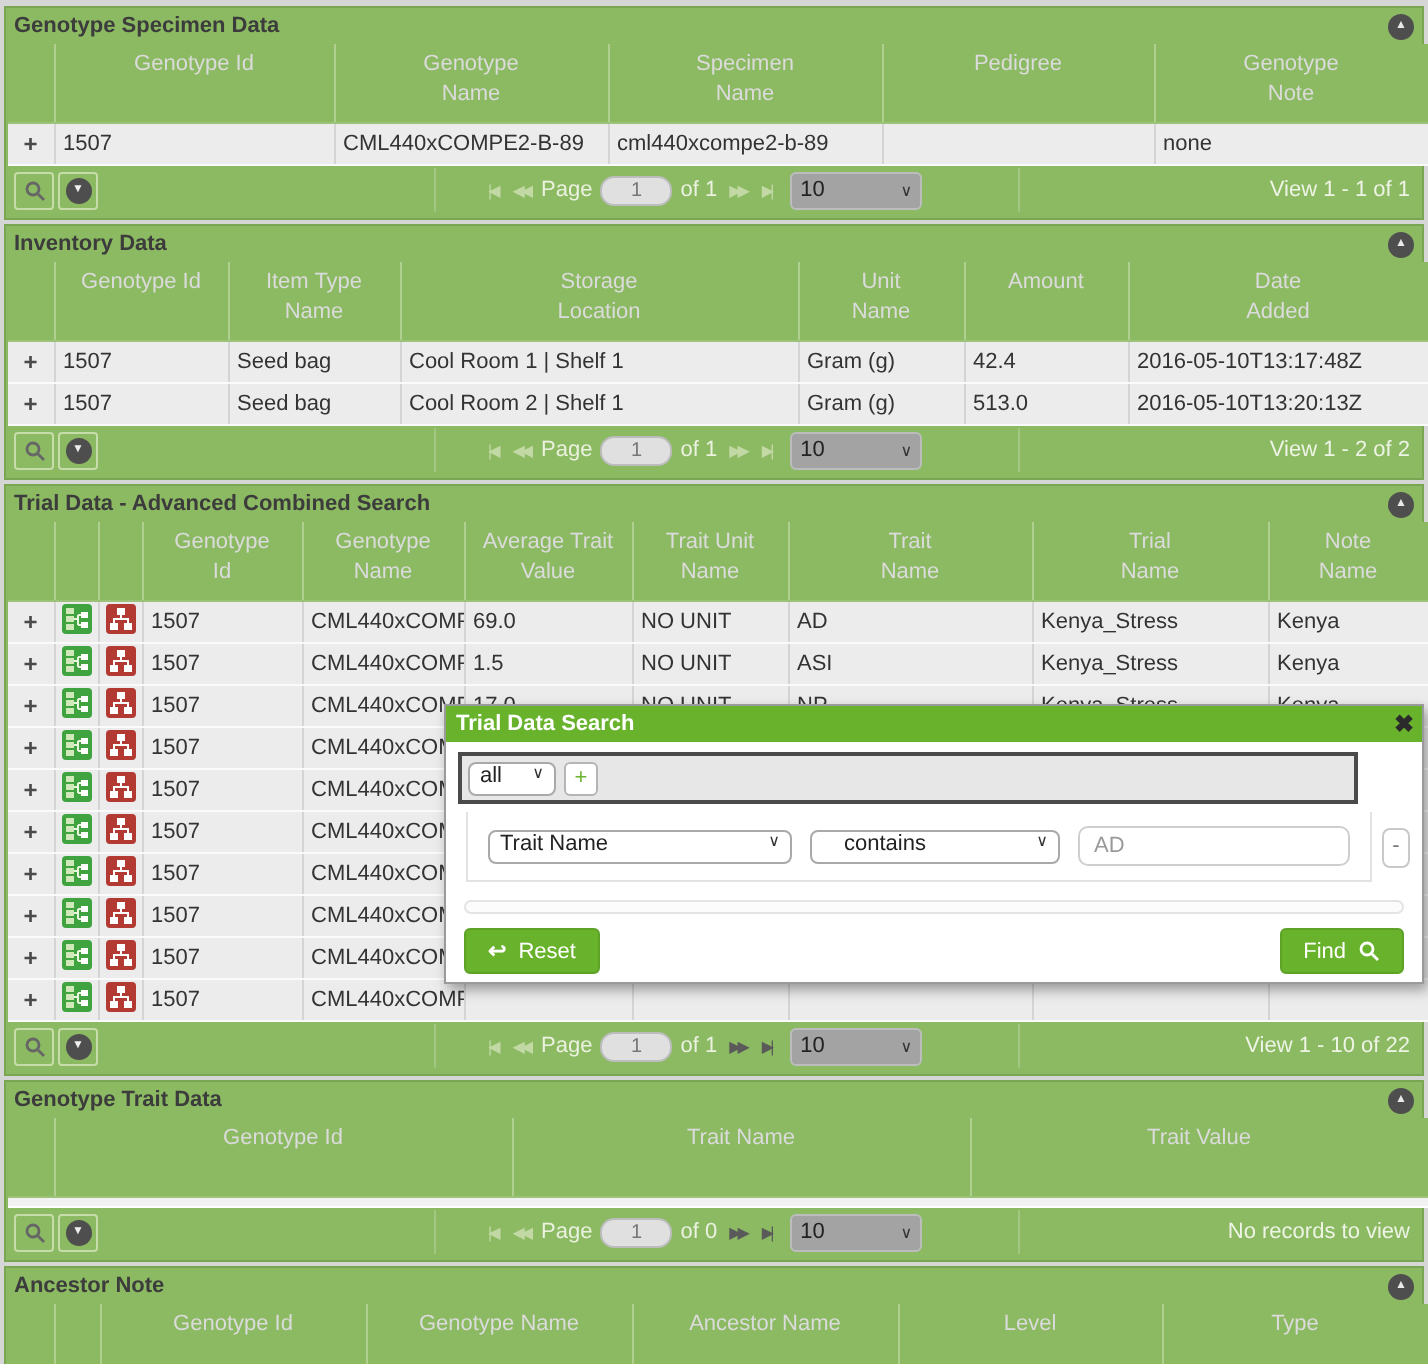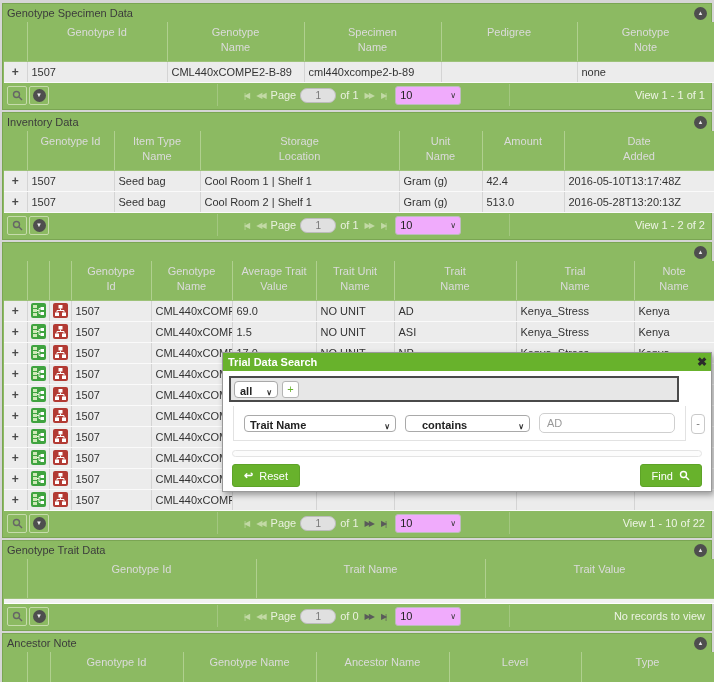--- a/index.html
+++ b/index.html
@@ -1,47 +1,47 @@
 <!DOCTYPE html>
 <html><head>
 <meta charset="utf-8">
 <style>
   html,body{margin:0;padding:0;}
   body{width:714px;height:682px;background:#d6d6d6;font-family:"Liberation Sans",sans-serif;font-size:11px;position:relative;overflow:hidden;}
   .grid-box{margin:0 2px;background:#8cba62;border:1px solid #7aa553;padding:1px 1px 3px;box-sizing:border-box;}
   .grid-box.first{margin-top:3px;}
   .grid-box + .grid-box{margin-top:2px;}
-  .g-title{height:17px;line-height:17px;font-weight:normal;color:#3c3c3c;padding:0 3px;position:relative;}
+  .g-title{height:17px;line-height:17px;font-weight:bold;color:#3c3c3c;padding:0 3px;position:relative;}
   .collapse-btn{position:absolute;right:3px;top:2px;width:13px;height:13px;border-radius:50%;background:#4e4e4e;color:#e9e9e9;font-size:6px;line-height:13px;text-align:center;cursor:pointer;}
   table.grid{border-collapse:collapse;table-layout:fixed;width:710px;background:#ececec;padding-left:36px;}
   table.grid th{background:#8cba62;border-right:1px solid #b0d08f;border-bottom:1px solid #9dc279;height:35px;vertical-align:top;padding-top:3px;color:#dbdbdb;font-weight:normal;text-align:center;overflow:hidden;}
   table.grid th div{line-height:15px;}
   table.grid td{height:20px;background:#ececec;border-bottom:1px solid #fafafa;border-right:1px solid #d4d4d4;padding:0 2px 0 4px;color:#333;overflow:hidden;white-space:nowrap;}
   table.grid td.icon-cell{text-align:center;padding:0;}
   .plus{color:#4a4a4a;font-weight:bold;font-size:12px;}
   .empty-body{height:4px;width:710px;background:#f2f2f2;border-bottom:1px solid #fff;}
   .g-footer{height:22px;background:#8cba62;position:relative;margin-top:1px;}
   .fbtns{position:absolute;left:3px;top:2px;display:flex;gap:2px;}
   .fbtn{width:18px;height:17px;border:1px solid #c6dcab;border-radius:2px;display:flex;align-items:center;justify-content:center;cursor:pointer;}
   .circ{width:13px;height:13px;border-radius:50%;background:#4e4e4e;color:#eee;font-size:6px;line-height:13px;text-align:center;display:inline-block;}
   .sep{position:absolute;top:0;bottom:0;width:1px;background:#a3c780;}
   .pager{position:absolute;left:238px;top:0;height:22px;display:flex;align-items:center;gap:4px;color:#eaf1df;}
   .nav{font-size:8px;letter-spacing:-2px;color:#c2d9a5;padding:0 2px;cursor:pointer;}
   .nav.on{color:#5a5a5a;}
   .pgin{width:34px;height:13px;border-radius:7px;background:#e0e0e0;border:1px solid #bcbcbc;color:#777;font-size:10px;text-align:center;padding:0;font-family:"Liberation Sans",sans-serif;}
-  .ppsel{width:56px;height:17px;background:#f0abfc;border:1px solid #bcbcbc;border-radius:3px;color:#222;display:flex;align-items:center;justify-content:space-between;padding:0 4px;margin-left:4px;cursor:pointer;}
+  .ppsel{width:56px;height:17px;background:#a3a3a3;border:1px solid #bcbcbc;border-radius:3px;color:#222;display:flex;align-items:center;justify-content:space-between;padding:0 4px;margin-left:4px;cursor:pointer;}
   .caret{font-size:8px;color:#333;}
   .view{position:absolute;right:5px;top:5px;color:#eef4e5;}
   
   .modal{position:absolute;left:222px;top:352px;width:490px;height:140px;background:#fff;border:1px solid #9a9a9a;box-shadow:2px 3px 6px rgba(0,0,0,.35);z-index:10;box-sizing:border-box;}
   .m-title{height:18px;line-height:18px;background:#68b22c;color:#fff;font-weight:bold;padding:0 5px;position:relative;}
   .m-close{position:absolute;right:4px;top:0;color:#2b2b2b;font-weight:bold;font-size:12px;cursor:pointer;}
   .m-body{padding:5px 6px 0;}
   .group-strip{border:2px solid #4a4a4a;background:#e7e7e7;height:22px;display:flex;align-items:center;gap:4px;padding:0 3px;margin-right:26px;}
-  .mini-sel{background:#fff;border:1px solid #a9a9a9;border-radius:4px;height:17px;display:inline-flex;align-items:flex-end;justify-content:space-between;padding:0 5px;box-sizing:border-box;cursor:pointer;color:#222;gap:8px;font-weight:bold;}
+  .mini-sel{background:#fff;border:1px solid #a9a9a9;border-radius:4px;height:17px;display:inline-flex;align-items:flex-start;justify-content:space-between;padding:0 5px;box-sizing:border-box;cursor:pointer;color:#222;gap:8px;}
   .add-btn{width:17px;height:17px;border:1px solid #b5b5b5;border-radius:3px;background:#fff;color:#69b42e;text-align:center;line-height:15px;cursor:pointer;box-sizing:border-box;}
   .rule-wrap{display:flex;align-items:center;margin:4px 0 0 4px;}
   .rules{flex:1;display:flex;align-items:center;gap:9px;border:1px solid #e2e2e2;border-top:none;padding:7px 4px 7px 10px;}
   .sel-field{width:152px;}
   .sel-op{width:125px;padding-left:16px;}
   input.val{width:120px;border:1px solid #cfcfcf;border-radius:5px;color:#999;padding:3px 7px;font-family:"Liberation Sans",sans-serif;font-size:11px;}
   .minus-btn{width:12px;height:18px;border:1px solid #c9c9c9;border-radius:4px;color:#777;text-align:center;line-height:16px;margin-left:5px;cursor:pointer;}
   .divider{height:5px;border:1px solid #e4e4e4;border-radius:4px;margin:9px 3px 7px;background:#fcfcfc;}
   .m-foot{display:flex;justify-content:space-between;padding:0 3px;}
   .btn{background:#68b22c;color:#fff;border:1px solid #5ea328;border-radius:3px;padding:4px 11px;display:inline-flex;gap:6px;align-items:center;cursor:pointer;font-size:11px;}
@@ -181,21 +181,21 @@
           <td>42.4</td>
           <td>2016-05-10T13:17:48Z</td>
         </tr>
         <tr>
           <td class="icon-cell"><span class="plus">+</span></td>
           <td>1507</td>
           <td>Seed bag</td>
           <td>Cool Room 2 | Shelf 1</td>
           <td>Gram (g)</td>
           <td>513.0</td>
-          <td>2016-05-28T13:20:13Z</td>
+          <td>2016-05-10T13:20:13Z</td>
         </tr>
       </tbody>
   </table>
   <div class="g-footer">
     <div class="fbtns">
       <span class="fbtn">
           <svg width="11" height="11">
             <circle cx="4.5" cy="4.5" r="3" fill="none" stroke="#666" stroke-width="1.4"></circle>
             <line x1="7" y1="7" x2="10" y2="10" stroke="#666" stroke-width="1.4"></line>
           </svg>
@@ -218,20 +218,21 @@
           <span>10</span>
           <span class="caret">∨</span>
         </span>
     </div>
     <span class="view">View 1 - 2 of 2</span>
   </div>
 </div>
 
 <div class="grid-box">
   <div class="g-title">
+    <span>Trial Data - Advanced Combined Search</span>
     <span class="collapse-btn">▲</span>
   </div>
   <table class="grid">
     <colgroup>
         <col style="width:23px">
         <col style="width:22px">
         <col style="width:22px">
         <col style="width:80px">
         <col style="width:81px">
         <col style="width:84px">

